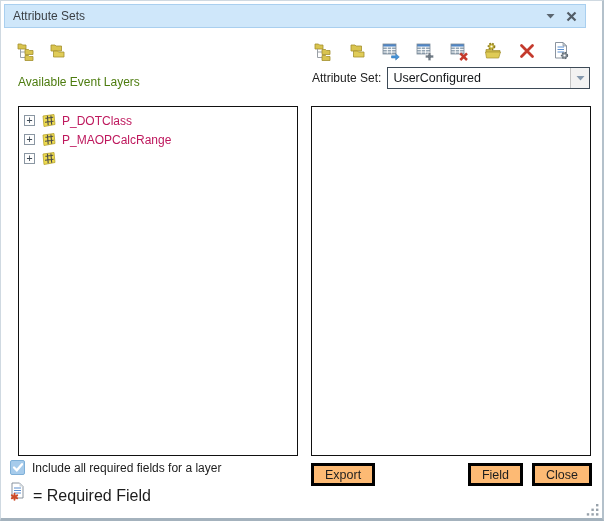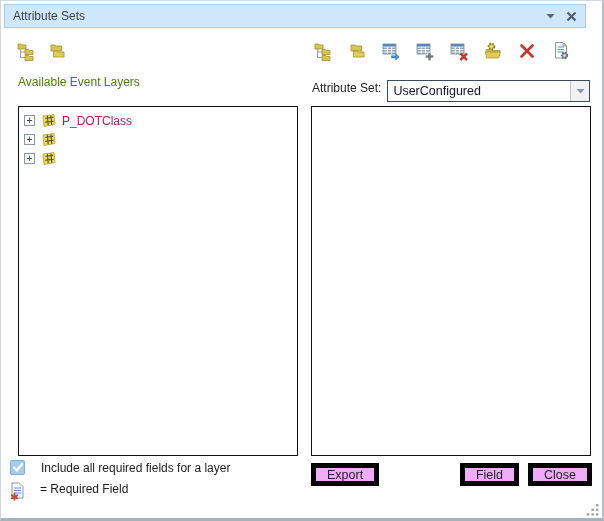--- a/index.html
+++ b/index.html
@@ -24,55 +24,55 @@
   .tb-btn{display:flex;align-items:center;justify-content:center;cursor:pointer;}
 
   
   .toolbar{position:absolute;top:39px;display:flex;}
   .toolbar-left{left:14px;gap:9px;}
   .toolbar-right{left:311px;width:260px;justify-content:space-between;}
   .tool{width:22px;height:22px;display:flex;align-items:center;justify-content:center;cursor:pointer;}
 
   
   .label-left{position:absolute;left:17px;top:74px;font-size:12px;color:#4d7c0f;}
-  .attr-row{position:absolute;left:311px;top:73px;display:flex;align-items:center;}
+  .attr-row{position:absolute;left:311px;top:66px;display:flex;align-items:center;}
   .attr-label{font-size:12px;color:#222;white-space:nowrap;}
   .combo{
     margin-left:6px;width:203px;height:22px;background:#fff;
-    border:1px solid #3d4a57;display:flex;align-items:stretch;cursor:pointer;margin-top:6px;
+    border:1px solid #3d4a57;display:flex;align-items:stretch;cursor:pointer;
   }
   .combo-text{flex:1;font-size:12.5px;color:#14171a;padding:3px 5px 0 5px;overflow:hidden;white-space:nowrap;}
   .combo-btn{width:19px;background:#f2f2f2;border-left:1px solid #c3c3c3;display:flex;align-items:center;justify-content:center;}
 
   
   .panel{position:absolute;top:105px;width:280px;height:350px;background:#fff;border:1px solid #111;}
   .panel-left{left:17px;padding-top:4px;}
   .panel-right{left:310px;}
 
   .tree-row{display:flex;align-items:center;height:19px;padding-left:5px;gap:5px;cursor:default;}
   .plusbox{
     width:11px;height:11px;border:1px solid #8a96a2;background:#fdfdfd;
     font-family:"DejaVu Sans Mono",monospace;font-size:10px;line-height:9px;
     text-align:center;color:#3e4a56;flex:0 0 auto;cursor:pointer;
   }
   .evt-icon{display:flex;align-items:center;flex:0 0 auto;}
   .tree-label{font-size:12px;color:#be185d;}
 
   
-  .include-row{position:absolute;left:9px;top:459px;display:flex;align-items:center;gap:16px;font-size:12px;}
+  .include-row{position:absolute;left:9px;top:459px;display:flex;align-items:center;gap:7px;font-size:12px;}
   .checkbox{
     width:15px;height:15px;background:#a6cbeb;border:1px solid #7fb0d8;border-radius:2px;
     display:flex;align-items:center;justify-content:center;cursor:pointer;flex:0 0 auto;
   }
-  .legend-row{position:absolute;left:8px;top:481px;display:flex;align-items:flex-start;gap:15px;font-size:12px;}
+  .legend-row{position:absolute;left:8px;top:481px;display:flex;align-items:flex-end;gap:8px;font-size:16px;}
 
   
   .buttons-row{position:absolute;left:310px;top:462px;width:281px;display:flex;gap:9px;}
   .btn{
-    height:23px;padding:0 11px;background:#f0abfc;border:5px solid #000000;
+    height:23px;padding:0 11px;background:#fdba74;border:3px solid #000000;
     font-family:"Liberation Sans","DejaVu Sans",sans-serif;
     font-size:12.5px;color:#1e1e1e;display:flex;align-items:center;cursor:pointer;
   }
   .btn-save{margin-left:auto;}
 
   .grip{position:absolute;right:2px;bottom:1px;width:14px;height:14px;cursor:nwse-resize;}
 </style>
 </head>
 <body>
 
@@ -203,20 +203,21 @@
       <span class="tree-label">P_DOTClass</span>
     </div>
     <div class="tree-row">
       <span class="plusbox">+</span>
       <span class="evt-icon">
         <svg width="17" height="15" viewBox="0 0 17 15">
           <path d="M3 3 L14 1.5 L15 11.5 L4 13.5 Z" fill="#efdc4e" stroke="#b6a22e" stroke-width="0.8"></path>
           <path d="M5.3 5.2 L13.2 4.3 M5 9.2 L13.6 8.2 M7.4 2.8 L8.2 12.2 M10.9 2.5 L11.7 11.8" stroke="#4a4a4a" stroke-width="1.1" fill="none"></path>
         </svg>
       </span>
+      <span class="tree-label">P_MAOPCalcRange</span>
     </div>
     <div class="tree-row">
       <span class="plusbox">+</span>
       <span class="evt-icon">
         <svg width="17" height="15" viewBox="0 0 17 15">
           <path d="M3 3 L14 1.5 L15 11.5 L4 13.5 Z" fill="#efdc4e" stroke="#b6a22e" stroke-width="0.8"></path>
           <path d="M5.3 5.2 L13.2 4.3 M5 9.2 L13.6 8.2 M7.4 2.8 L8.2 12.2 M10.9 2.5 L11.7 11.8" stroke="#4a4a4a" stroke-width="1.1" fill="none"></path>
         </svg>
       </span>
     </div>

